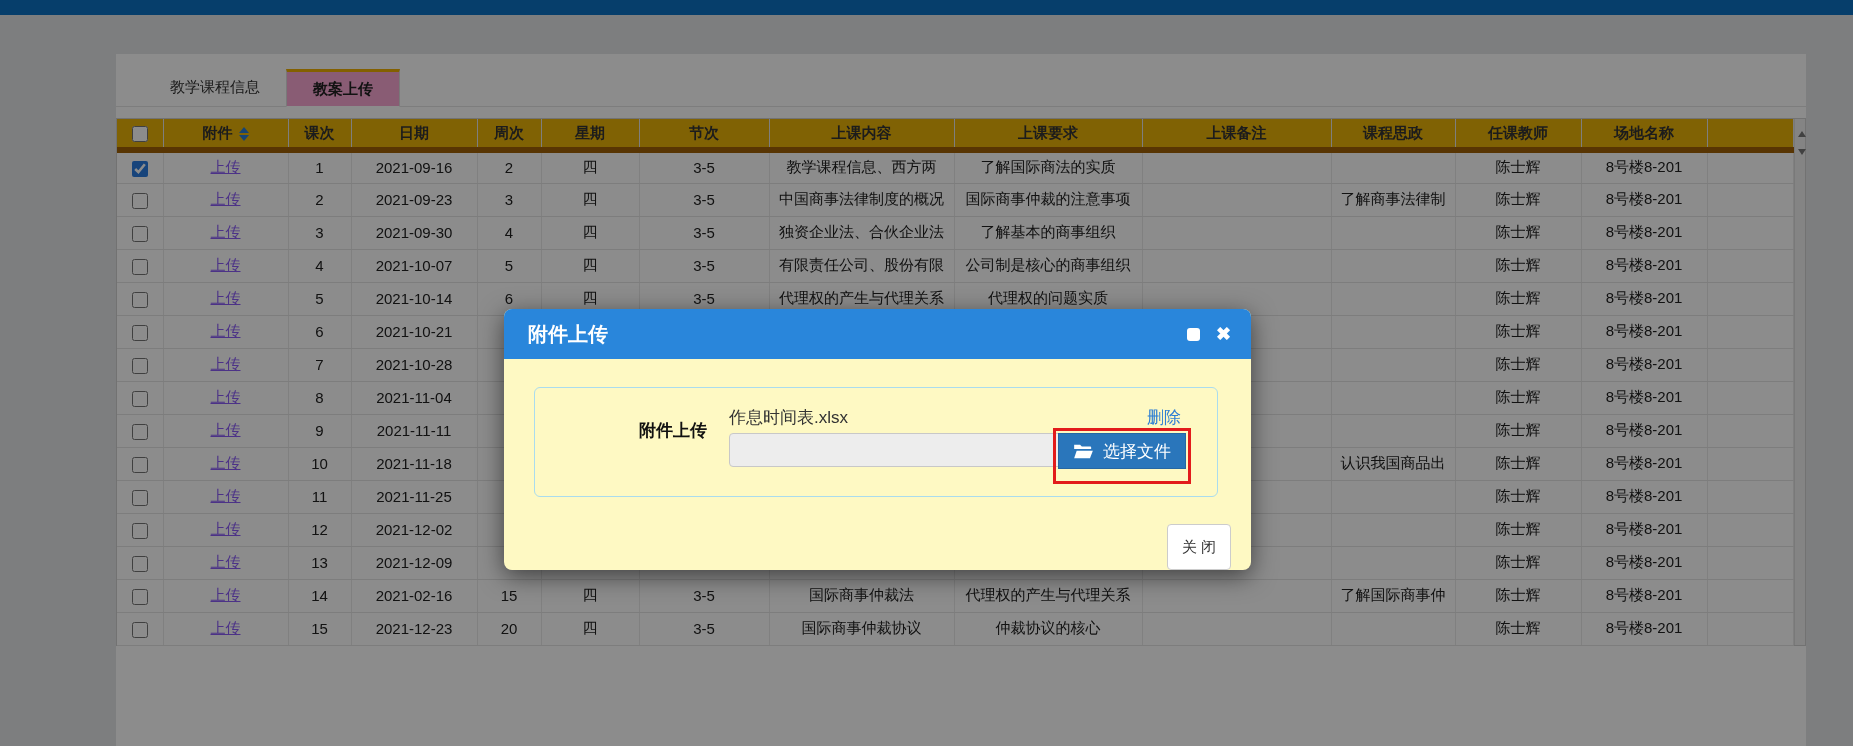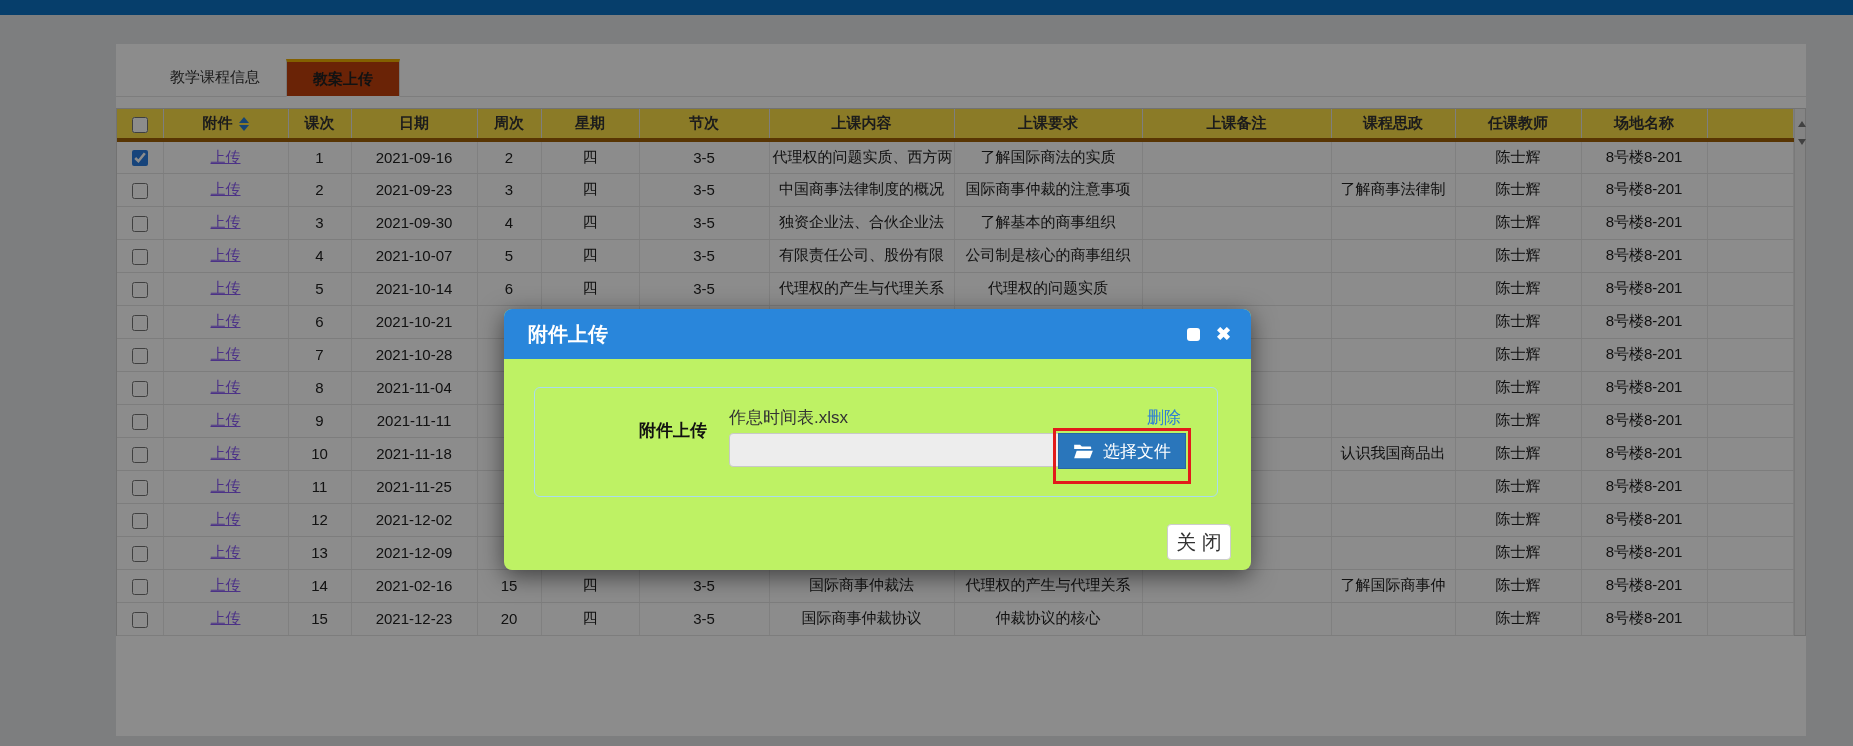--- a/index.html
+++ b/index.html
@@ -8,37 +8,37 @@
     position: relative;
     background: #e4e6e8;
     font-family: "Liberation Sans", sans-serif;
     overflow: hidden;
     color: #222;
   }
   
   .topbar { position:absolute; top:0; left:0; width:1853px; height:15px; background:#0b72c4; }
 
   
-  .panel { position:absolute; left:116px; top:44px; width:1690px; height:692px; background:#ffffff; }
+  .panel { position:absolute; left:116px; top:54px; width:1690px; height:692px; background:#ffffff; }
 
   
   .tabs-row { position:absolute; top:16px; left:0; width:1690px; height:37px; border-bottom:1px solid #e3e3e3; padding-left:28px; display:flex; align-items:flex-end; }
   .tab { height:36px; line-height:34px; padding:0 26px; font-size:15px; color:#333; cursor:default; }
   .tab.active {
-    background:#c2410c; font-weight:bold; color:#222;
+    background:#f9a8d4; font-weight:bold; color:#222;
     border:1px solid #ddd; border-top:3px solid #efb000; border-bottom:1px solid #fff;
     margin-bottom:-1px; height:38px;
   }
 
   
   .grid-wrap { position:absolute; top:64px; left:0; width:1690px; height:528px; border:1px solid #cfcfcf; display:flex; background:#fff; }
   table.grid { border-collapse:collapse; table-layout:fixed; width:1676px; }
   .grid th {
     height:31px; font-size:15px; font-weight:bold; color:#333; text-align:center;
-    background:#fde047; border-right:1px solid #e6e6e6; border-bottom:4px solid #a16207;
+    background:#eab308; border-right:1px solid #e6e6e6; border-bottom:6px solid #a16207;
     white-space:nowrap; overflow:hidden; padding:0 2px;
   }
   .grid td {
     height:33px; font-size:15px; color:#222; text-align:center;
     border-right:1px solid #e9e9e9; border-bottom:1px solid #e3e3e3;
     white-space:nowrap; overflow:hidden; padding:0 3px;
   }
   .grid input[type=checkbox] { width:16px; height:16px; accent-color:#2b7de1; vertical-align:middle; }
   .grid a.upload-link { color:#8b5cf6; text-decoration:underline; font-size:15px; cursor:pointer; }
   .sort-icon { display:inline-block; vertical-align:middle; margin-left:6px; }
@@ -48,37 +48,37 @@
   
   .vscroll { width:14px; height:526px; background:#f1f1f1; border-left:1px solid #ddd; position:relative; }
   .vscroll .arr { position:absolute; left:3px; width:0; height:0; border-left:4px solid transparent; border-right:4px solid transparent; }
   .vscroll .arr-up { top:12px; border-bottom:6px solid #777; }
   .vscroll .arr-down { top:30px; border-top:6px solid #777; }
 
   
   .overlay { position:absolute; inset:0; background:rgba(0,0,0,0.45); z-index:5; }
 
   
-  .modal { position:absolute; left:504px; top:309px; width:747px; height:261px; background:#bef264; border-radius:8px; box-shadow:0 6px 24px rgba(0,0,0,0.55); z-index:10; }
+  .modal { position:absolute; left:504px; top:309px; width:747px; height:261px; background:#fef9c3; border-radius:8px; box-shadow:0 6px 24px rgba(0,0,0,0.55); z-index:10; }
   .modal-header { height:50px; background:#2986db; border-radius:8px 8px 0 0; display:flex; align-items:center; padding:0 20px 0 24px; }
   .modal-title { color:#fff; font-size:20px; font-weight:bold; flex:1; }
   .win-icon { display:inline-block; cursor:pointer; }
   .icon-max { width:13px; height:13px; background:#fff; border-radius:3px; margin-right:16px; }
   .icon-close { color:#fff; font-size:18px; font-weight:bold; line-height:1; }
   .modal-body { position:relative; height:211px; }
 
   .upload-panel { position:absolute; left:30px; top:28px; width:684px; height:110px; border:1px solid #aadcee; border-radius:6px; }
   .field-label { position:absolute; left:104px; top:31px; font-size:17px; font-weight:bold; color:#111; }
   .file-name { position:absolute; left:194px; top:18px; font-size:17px; color:#333; }
   .delete-link { position:absolute; right:36px; top:18px; font-size:17px; color:#2e7fd4; text-decoration:none; cursor:pointer; }
   .upload-input { position:absolute; left:194px; top:45px; width:334px; height:34px; background:#ededed; border:1px solid #c8c8c8; border-radius:4px; }
   .choose-btn { position:absolute; left:523px; top:45px; width:128px; height:36px; background:#2a76bb; border:1px solid #2667a3; color:#fff; font-size:17px; display:flex; align-items:center; justify-content:center; gap:9px; cursor:pointer; font-family:"Liberation Sans", sans-serif; }
   .red-box { position:absolute; left:518px; top:40px; width:138px; height:56px; border:3px solid #e21b1b; pointer-events:none; }
 
-  .close-btn { position:absolute; left:663px; top:165px; width:64px; height:36px; background:#fff; border:1px solid #ccc; border-radius:4px; font-size:20px; color:#333; cursor:pointer; font-family:"Liberation Sans", sans-serif; }
+  .close-btn { position:absolute; left:663px; top:165px; width:64px; height:46px; background:#fff; border:1px solid #ccc; border-radius:4px; font-size:15px; color:#333; cursor:pointer; font-family:"Liberation Sans", sans-serif; }
 </style>
 </head>
 <body>
 
 <div class="topbar"></div>
 
 <div class="panel">
 
   <div class="tabs-row">
     <div class="tab">教学课程信息</div>
@@ -123,21 +123,21 @@
       </thead>
       <tbody>
           <tr>
             <td><input type="checkbox" checked="" style=""></td>
             <td><a class="upload-link">上传</a></td>
             <td>1</td>
             <td>2021-09-16</td>
             <td>2</td>
             <td>四</td>
             <td>3-5</td>
-            <td>代理权的问题实质、西方两</td>
+            <td>教学课程信息、西方两</td>
             <td>了解国际商法的实质</td>
             <td></td>
             <td></td>
             <td>陈士辉</td>
             <td>8号楼8-201</td>
             <td></td>
           </tr>
           <tr>
             <td><input type="checkbox" style=""></td>
             <td><a class="upload-link">上传</a></td>

